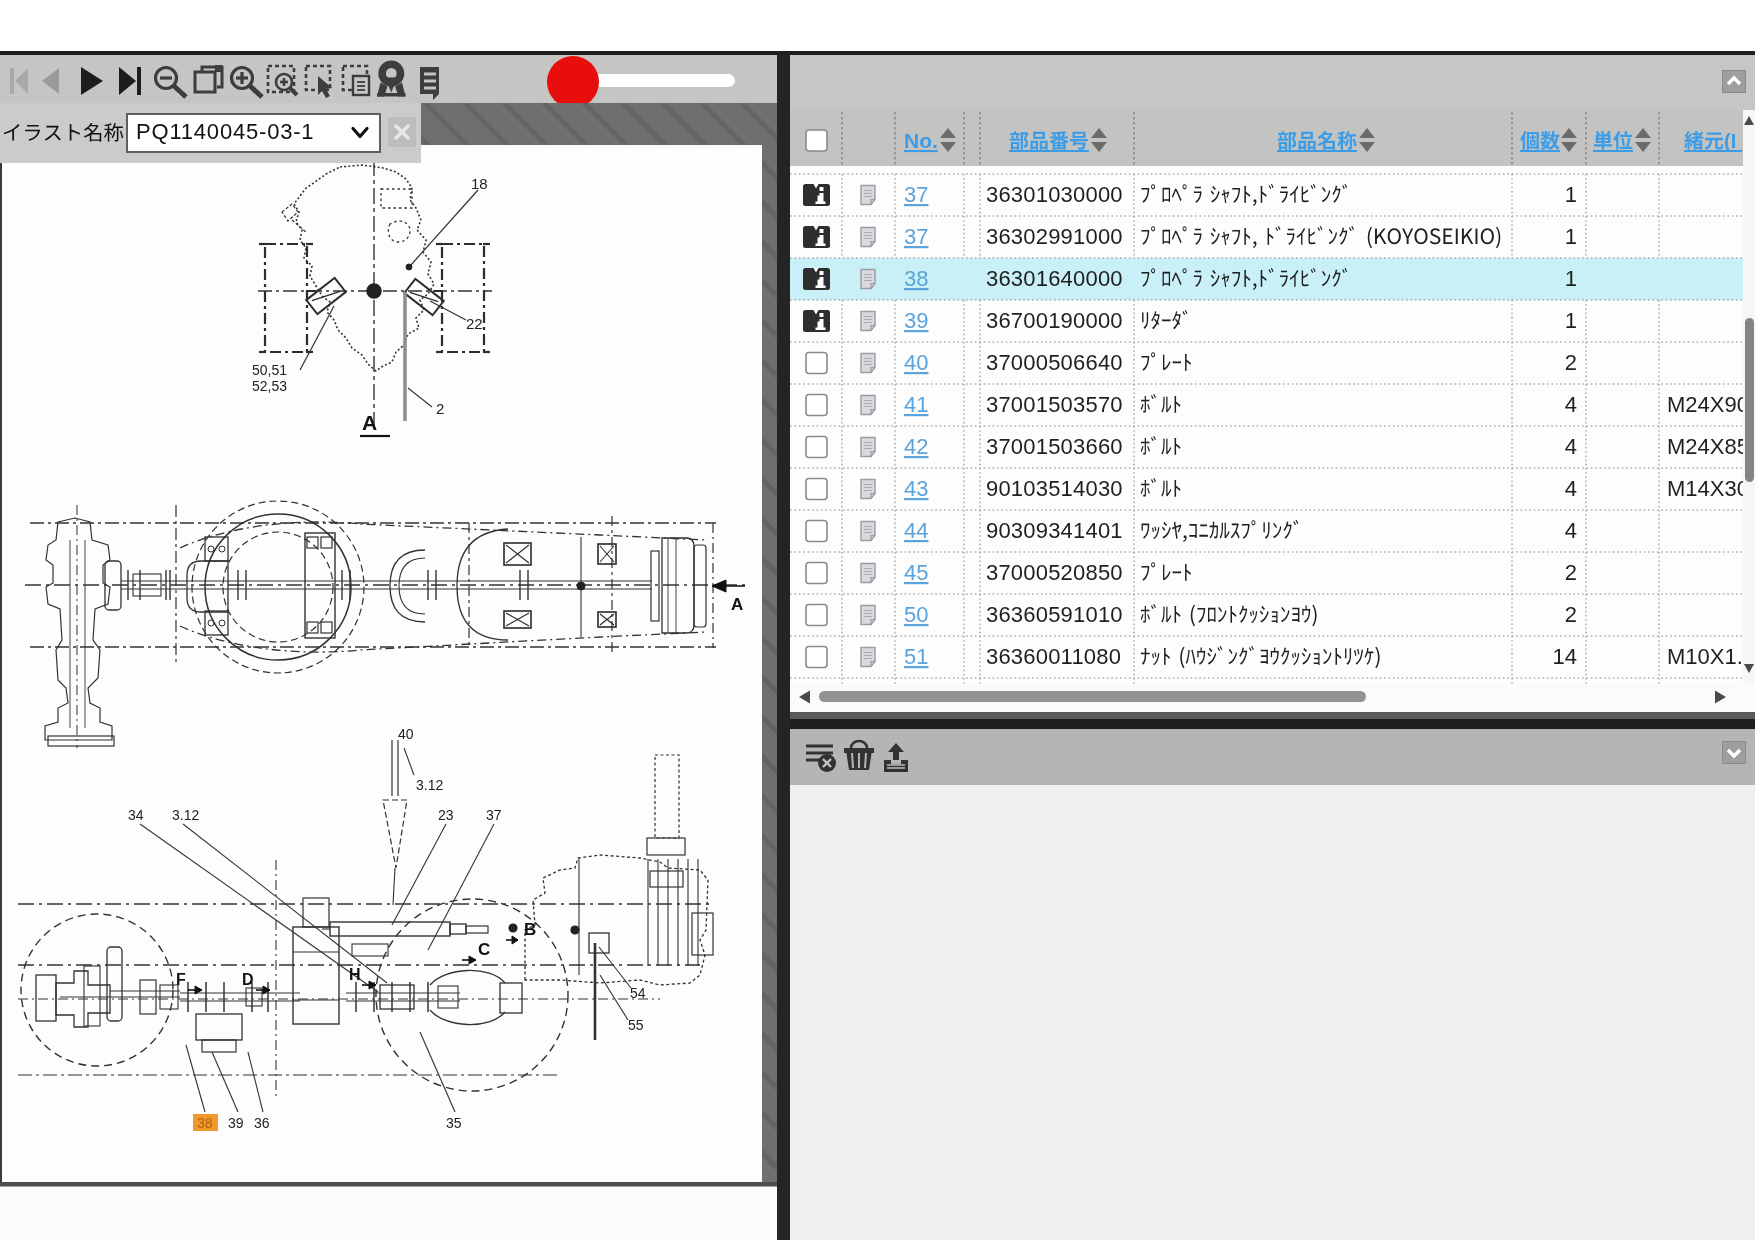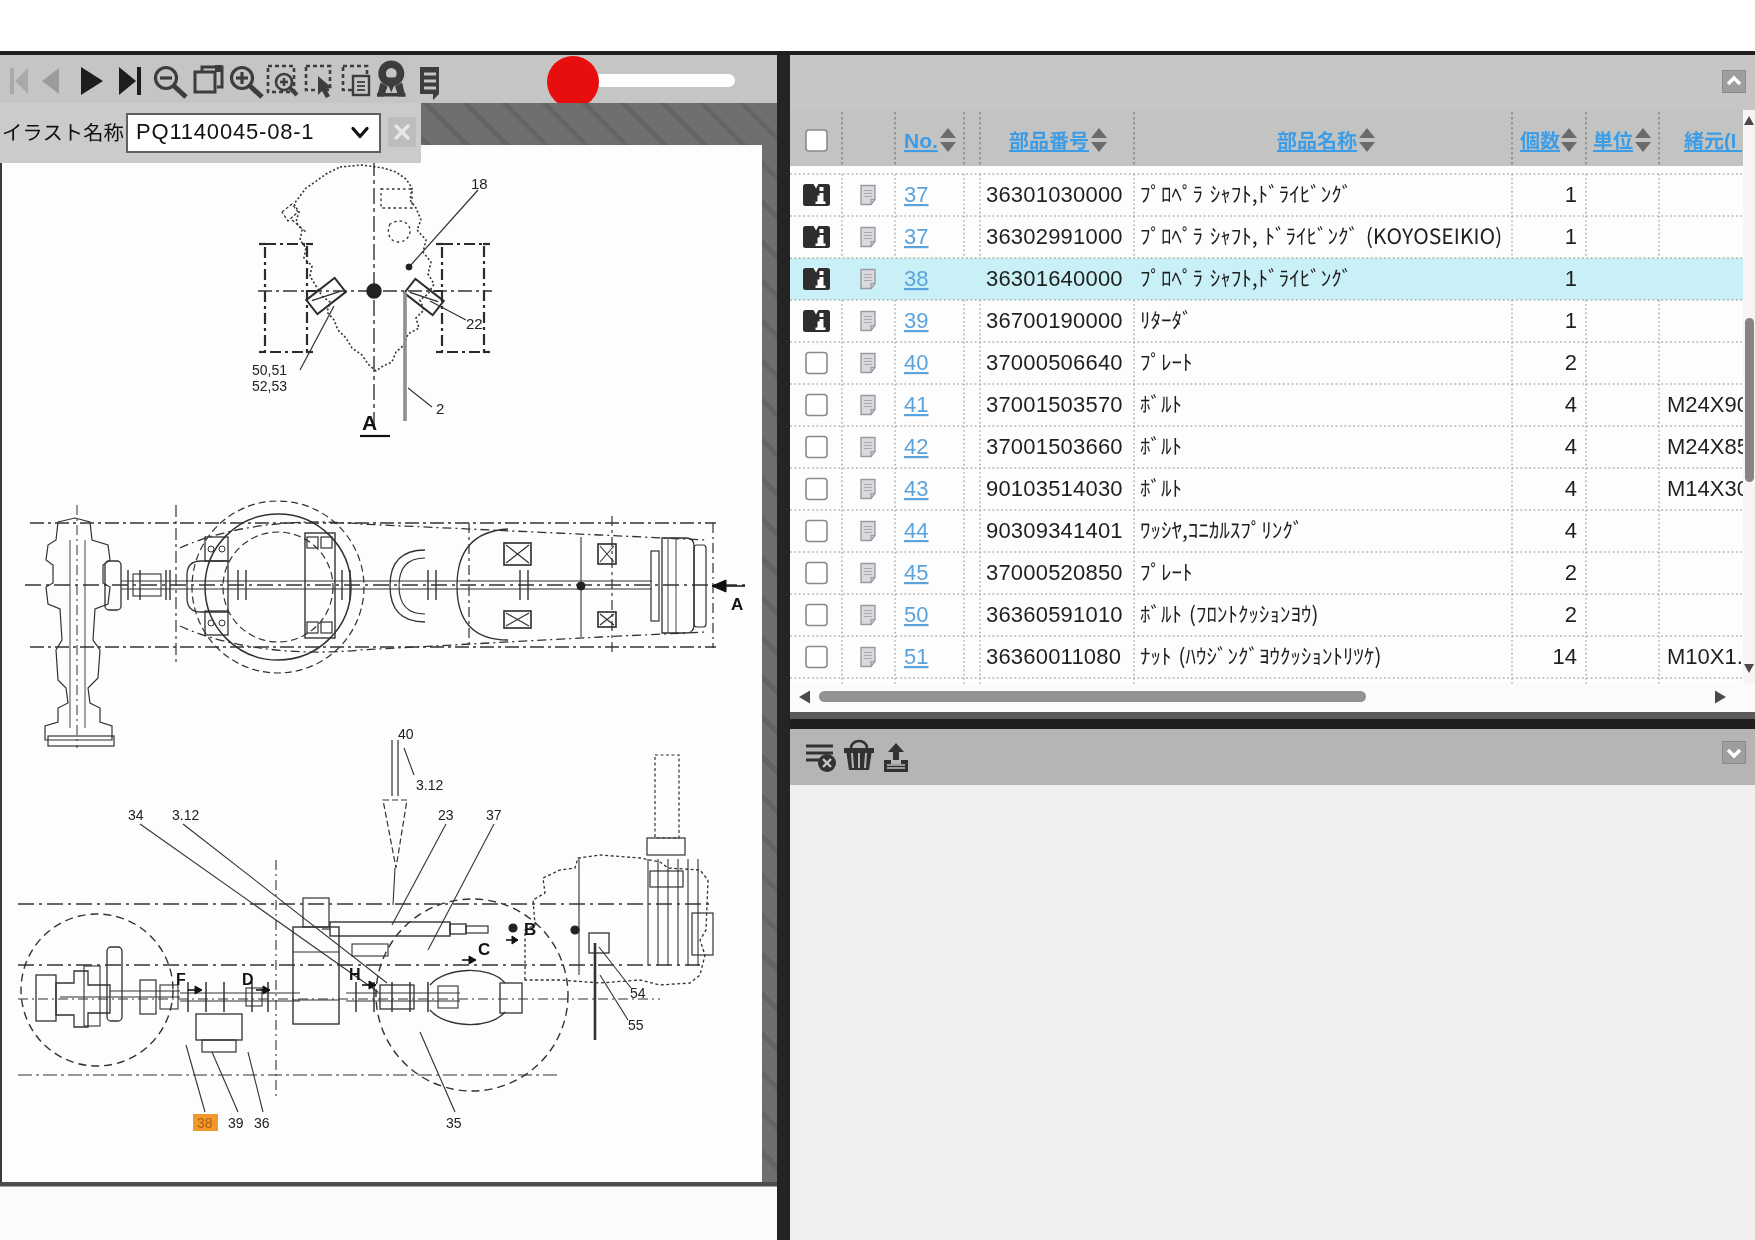--- a/index.html
+++ b/index.html
@@ -305,21 +305,21 @@
       <g transform="translate(2.0,140.0) scale(0.020300,-0.020300)" fill="#111">
         <use href="#g54" x="0"></use>
         <use href="#g55" x="1000"></use>
         <use href="#g56" x="2000"></use>
         <use href="#g57" x="3000"></use>
         <use href="#g58" x="4000"></use>
         <use href="#g59" x="5000"></use>
       </g>
     </svg>
 <div class="abs" style="left:126px;top:113px;width:255px;height:40px;background:#fff;border:2px solid #5f5f5f"></div>
-<div class="abs" style="left:136px;top:119px;font-size:22px;letter-spacing:.8px;color:#111">PQ1140045-08-1</div>
+<div class="abs" style="left:136px;top:119px;font-size:22px;letter-spacing:.8px;color:#111">PQ1140045-03-1</div>
 <svg class="abs" style="left:350px;top:126px" width="20" height="14">
       <path d="M3,2.5 L10,10.5 L17,2.5" stroke="#111" stroke-width="3.2" fill="none" stroke-linecap="round" stroke-linejoin="round"></path>
     </svg>
 <div class="abs" style="left:388px;top:117px;width:28px;height:30px;background:#bdbdbd"></div>
 <svg class="abs" style="left:388px;top:117px" width="28" height="30">
       <g stroke="#e8e8e8" stroke-width="3.4" stroke-linecap="round">
         <line x1="8" y1="9" x2="20" y2="21"></line>
         <line x1="20" y1="9" x2="8" y2="21"></line>
       </g>
     </svg>

